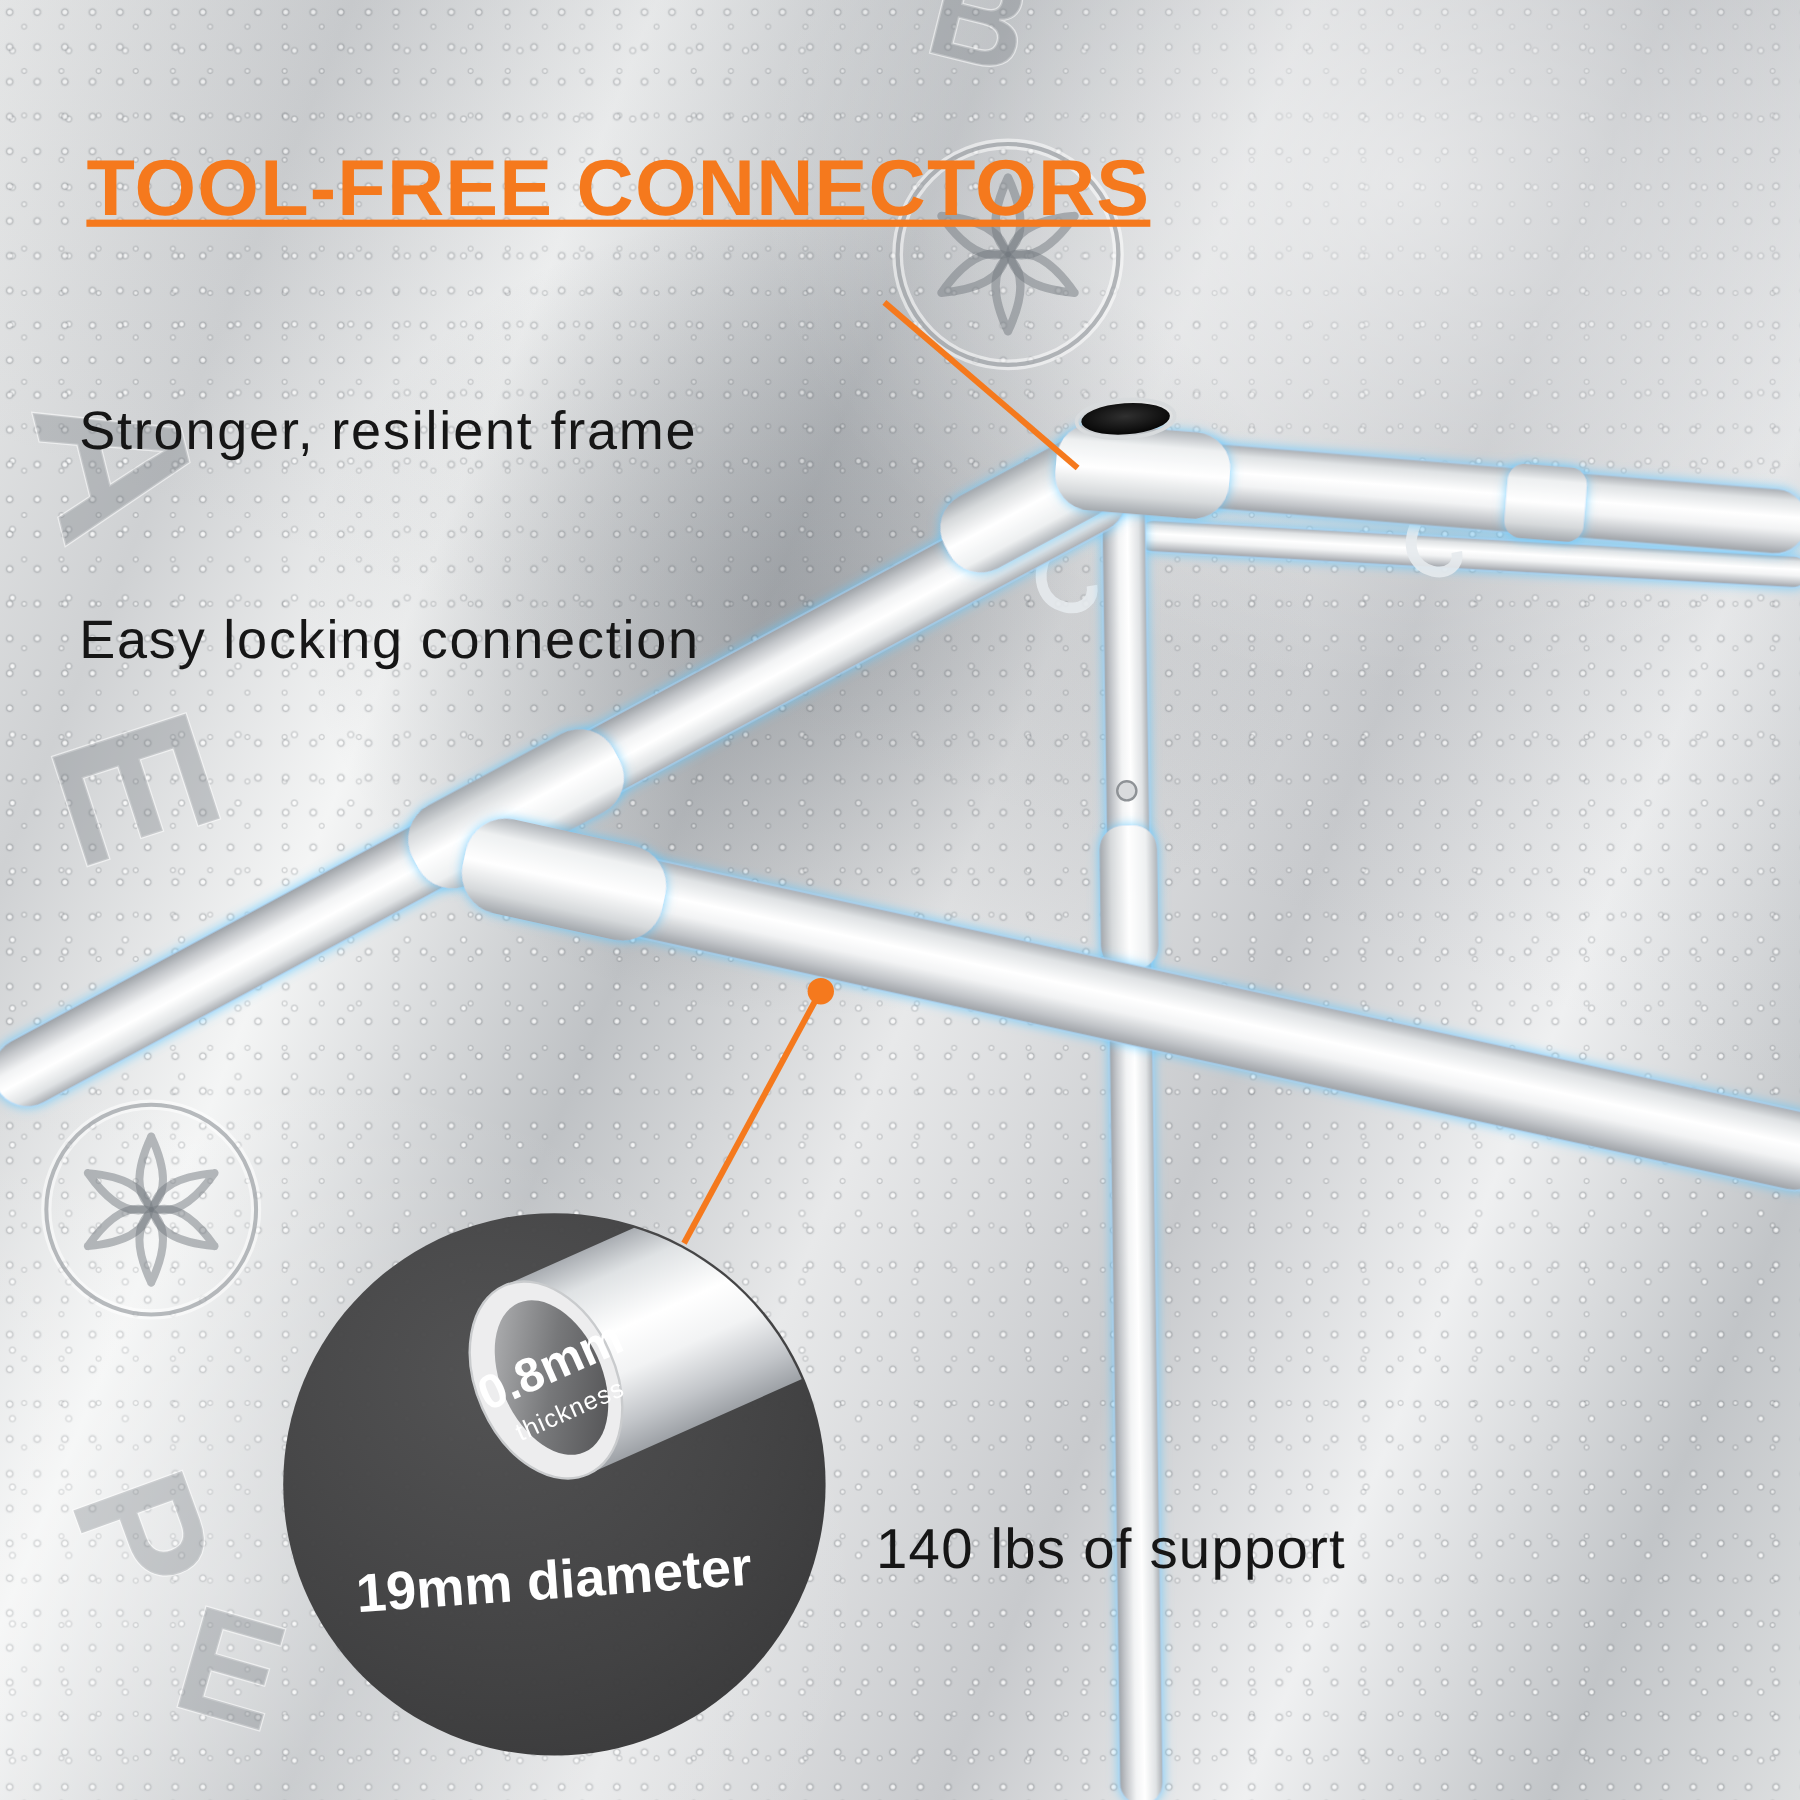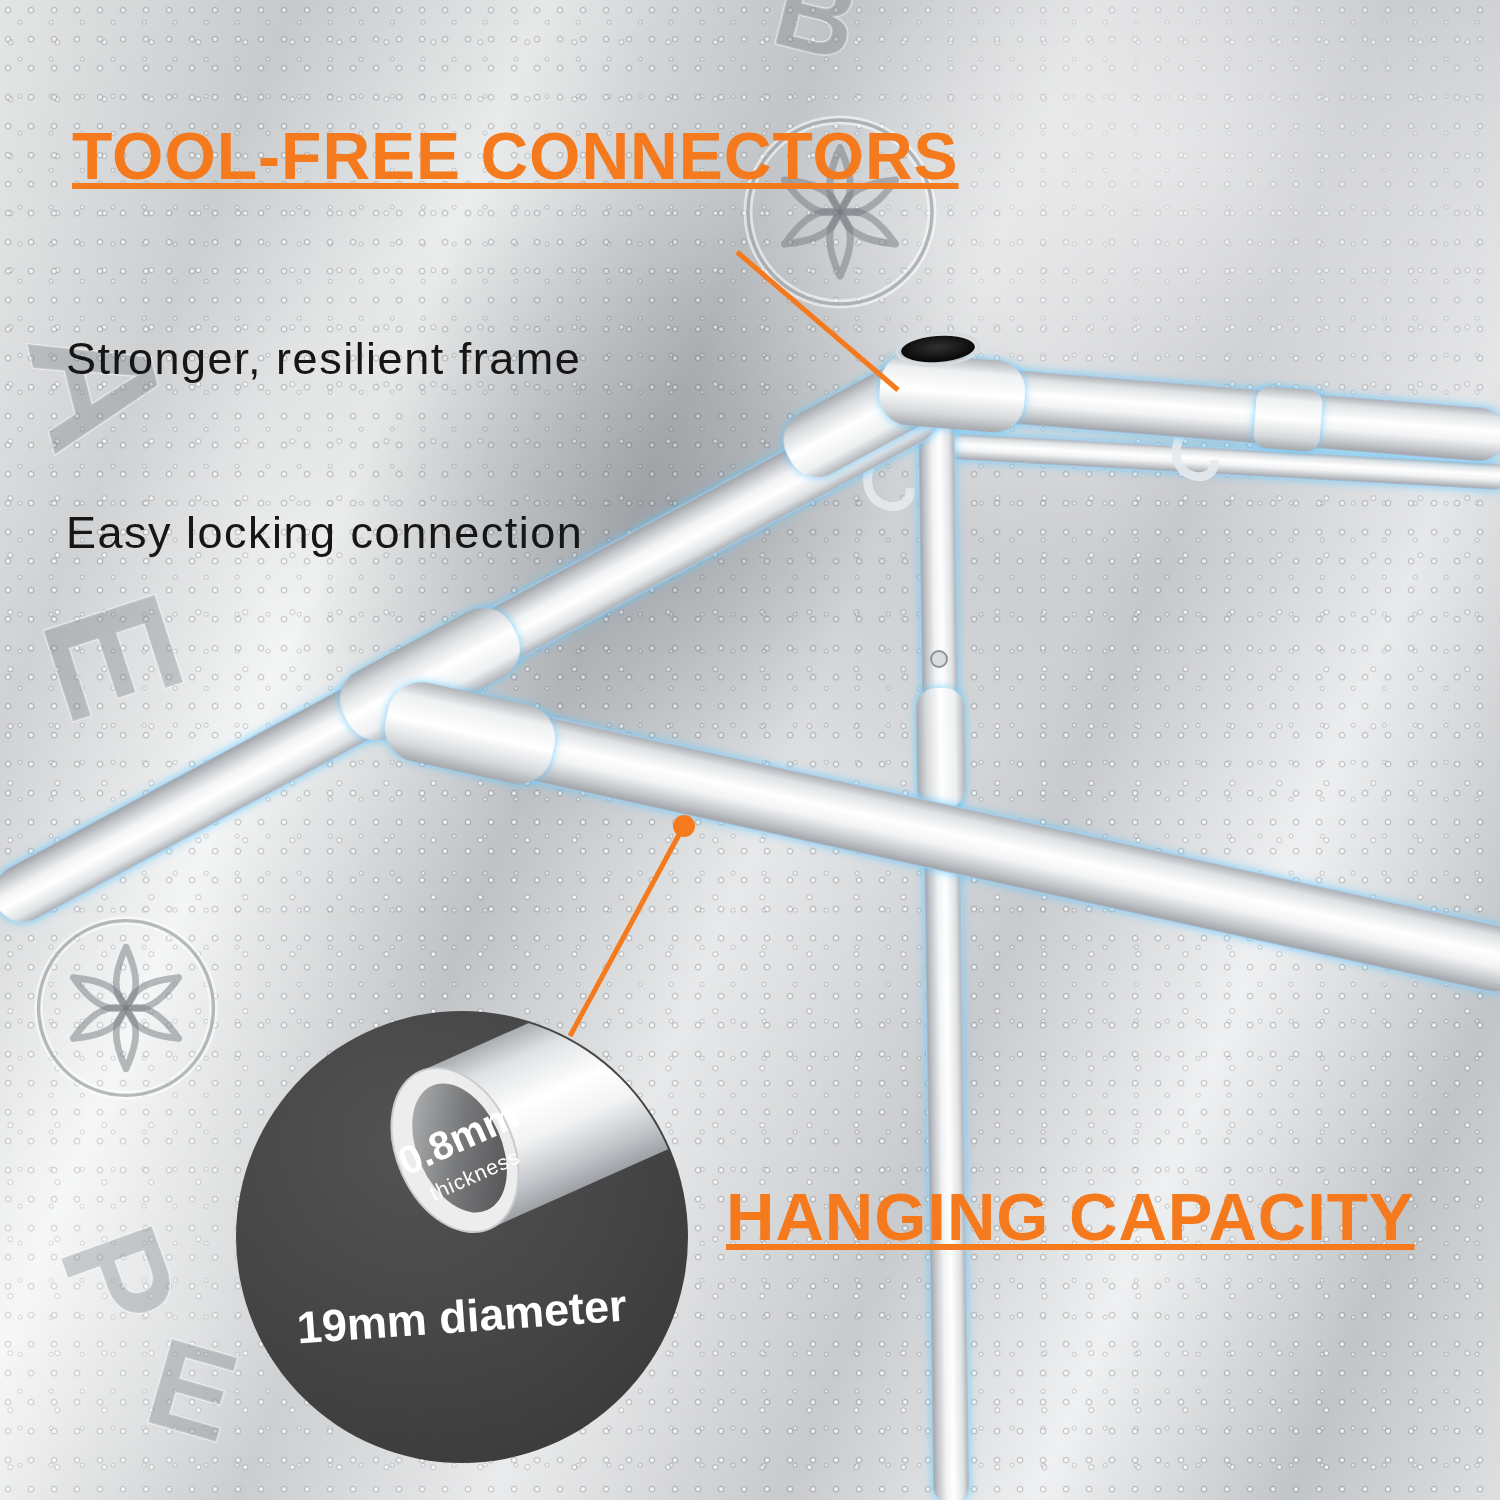--- a/index.html
+++ b/index.html
@@ -177,15 +177,15 @@
       </g>
       <text x="462" y="1332" text-anchor="middle" font-size="45" font-weight="bold" fill="#ffffff" transform="rotate(-4 462 1322)" font-family="Liberation Sans, DejaVu Sans, sans-serif">19mm diameter</text>
     </g>
   </svg>
 
   <div class="txt title title-connectors">TOOL-FREE CONNECTORS</div>
   <div class="txt sub sub-connectors">
     <div>Stronger, resilient frame</div>
     <div>Easy locking connection</div>
   </div>
-  <div class="txt title title-hanging">HANGING CAPACITY</div>
+  <div class="txt sub sub-hanging">140 lbs of support</div>
 
 </div>
 
 </body></html>

